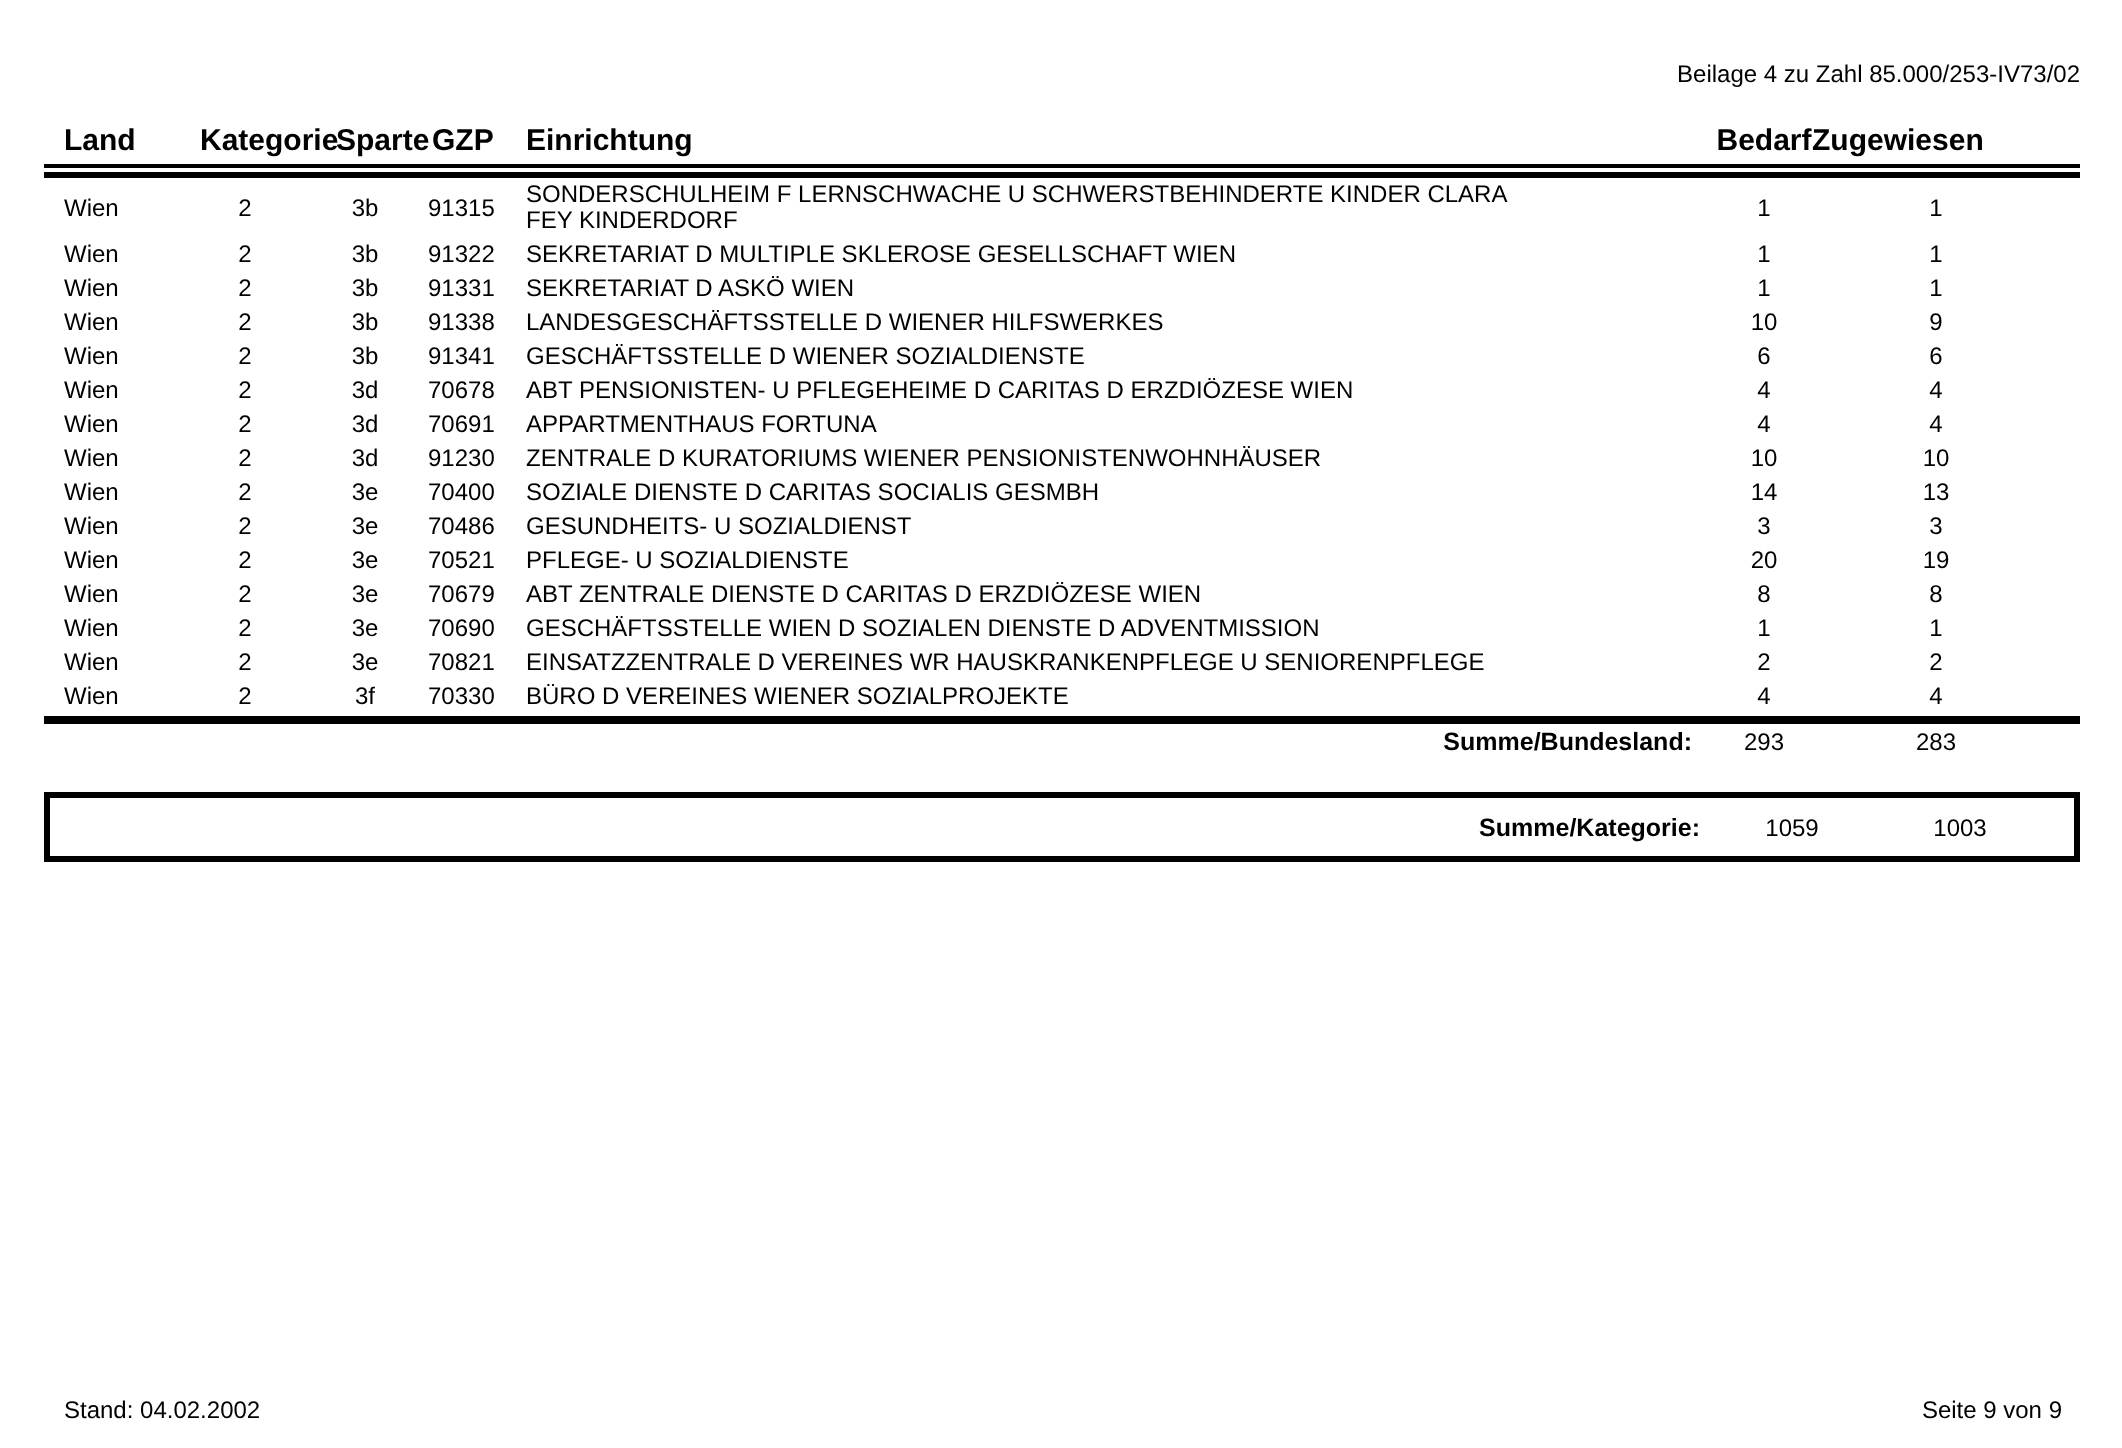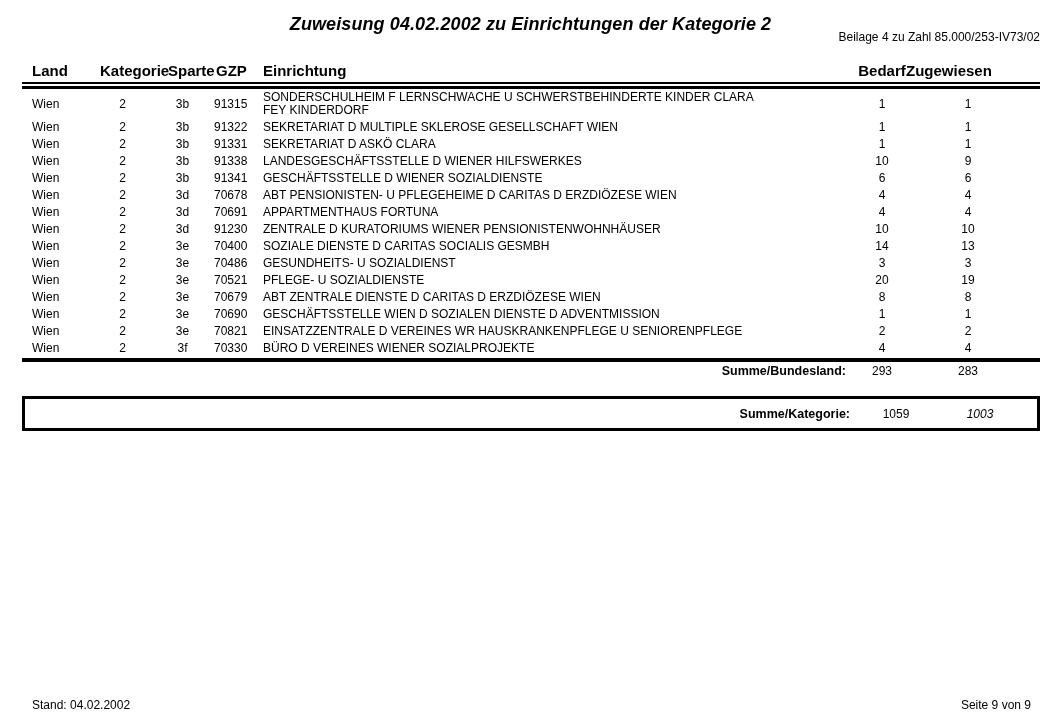--- a/index.html
+++ b/index.html
@@ -66,36 +66,35 @@
     border:3px solid #000;
     height:29px;
     display:flex; align-items:center;
     font-size:12px;
   }
   .sum-box-label {
     box-sizing:border-box; width:833px; padding-right:8px;
     text-align:right; font-weight:bold; font-size:12.5px; white-space:nowrap;
   }
   .sum-box-bedarf { width:76px; text-align:center; }
-  .sum-box-zug    { width:92px;  text-align:center;font-style:italic; }
+  .sum-box-zug    { width:92px;  text-align:center; }
 
   
   .footer {
     position:absolute; left:0; right:0; bottom:12px;
     display:flex; justify-content:space-between;
     padding:0 30px 0 32px; font-size:12px;
   }
 </style>
 </head>
 <body>
 
 <div class="page">
 
   <div class="doc-header">
-    <div class="title">Zuweisung 04.02.2002 zu Einrichtungen der Kategorie 2</div>
     <div class="annotation">Beilage 4 zu Zahl 85.000/253-IV73/02</div>
   </div>
 
   <table class="main">
     <colgroup>
       <col style="width:70px">
         <col style="width:73px">
         <col style="width:49px">
       <col style="width:47px">
         <col style="width:597px">
@@ -135,21 +134,21 @@
           <td class="c-gzp">91322</td>
           <td class="c-ein">SEKRETARIAT D MULTIPLE SKLEROSE GESELLSCHAFT WIEN</td>
           <td class="c-bedarf">1</td>
           <td class="c-zug">1</td>
         </tr>
         <tr>
           <td class="c-land">Wien</td>
           <td class="c-kat">2</td>
           <td class="c-sparte">3b</td>
           <td class="c-gzp">91331</td>
-          <td class="c-ein">SEKRETARIAT D ASKÖ CLARA</td>
+          <td class="c-ein">SEKRETARIAT D ASKÖ WIEN</td>
           <td class="c-bedarf">1</td>
           <td class="c-zug">1</td>
         </tr>
         <tr>
           <td class="c-land">Wien</td>
           <td class="c-kat">2</td>
           <td class="c-sparte">3b</td>
           <td class="c-gzp">91338</td>
           <td class="c-ein">LANDESGESCHÄFTSSTELLE D WIENER HILFSWERKES</td>
           <td class="c-bedarf">10</td>

